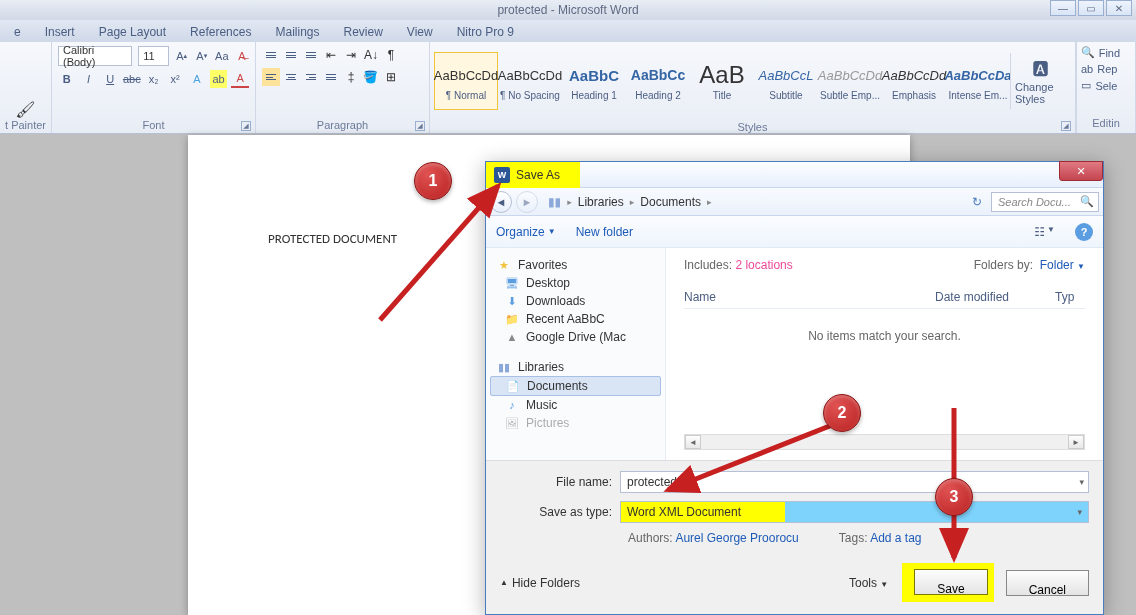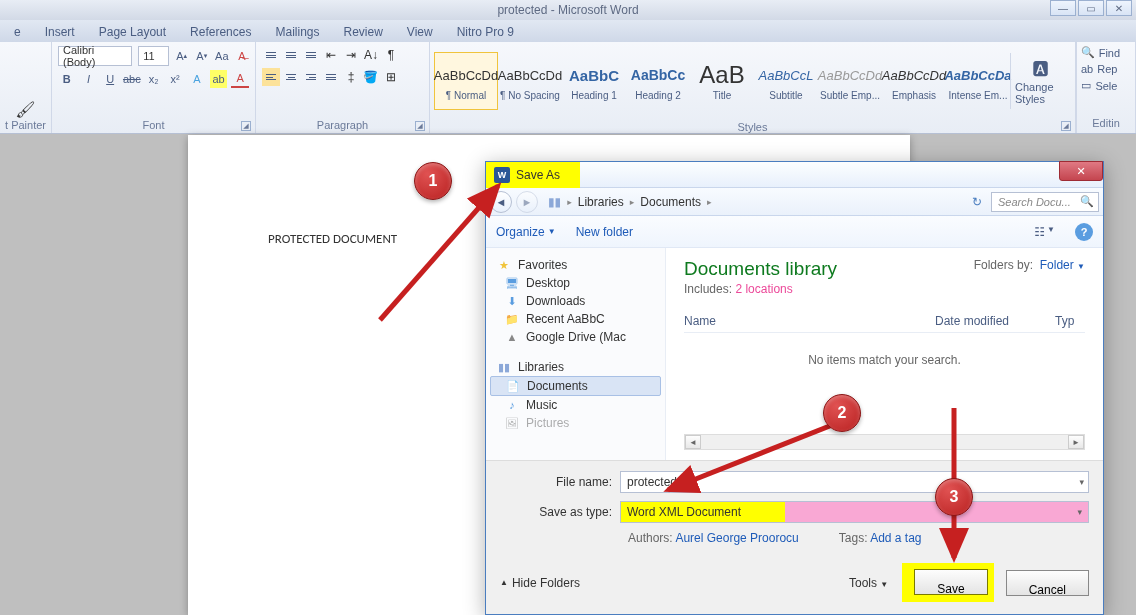--- a/index.html
+++ b/index.html
@@ -405,21 +405,20 @@
         </div>
       <div class="tree-item" style="opacity:0.4">
           <span class="ticon">🖼</span>
           <span>Pictures</span>
         </div>
     </div>
 
     <div class="dlg-main">
       <div class="top-row">
         <div>
-          <h2>Documents library</h2>
           <div class="includes">
             <span>Includes:</span>
             <a>2 locations</a>
           </div>
         </div>
         <div style="font-size:12px; color:#666; white-space:nowrap;">
           <span>Folders by:</span>&nbsp;
           <a style="color:#1e5bb8; text-decoration:none;"><span>Folder</span> <span style="font-size:8px">▼</span></a>
         </div>
       </div>
@@ -440,21 +439,21 @@
   <div class="dlg-fields">
     <div class="field-row">
       <span class="flabel">File name:</span>
       <div class="fval">
           <span>protected</span>
           <span class="dd">▾</span>
         </div>
     </div>
     <div class="field-row">
       <span class="flabel">Save as type:</span>
-      <div style="flex:1; display:flex; align-items:center; border:1px solid #b6c0d4; background:#f9a8d4; height:22px; position:relative;">
+      <div style="flex:1; display:flex; align-items:center; border:1px solid #b6c0d4; background:#7dd3fc; height:22px; position:relative;">
         <div class="fval highlight" style="border:none; height:20px;">
             <span>Word XML Document</span>
           </div>
         <span class="dd" style="position:absolute; right:6px; font-size:9px; color:#666;">▾</span>
       </div>
     </div>
     <div class="meta-row">
       <span><span>Authors:</span> <a>Aurel George Proorocu</a></span>
       <span><span>Tags:</span> <a>Add a tag</a></span>
     </div>

